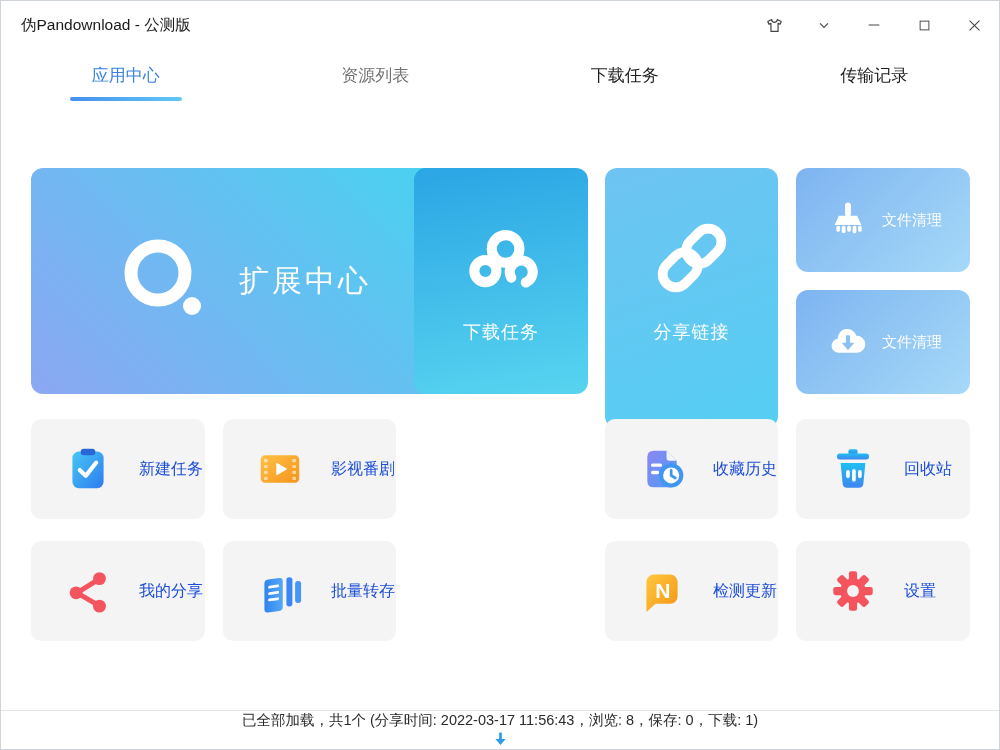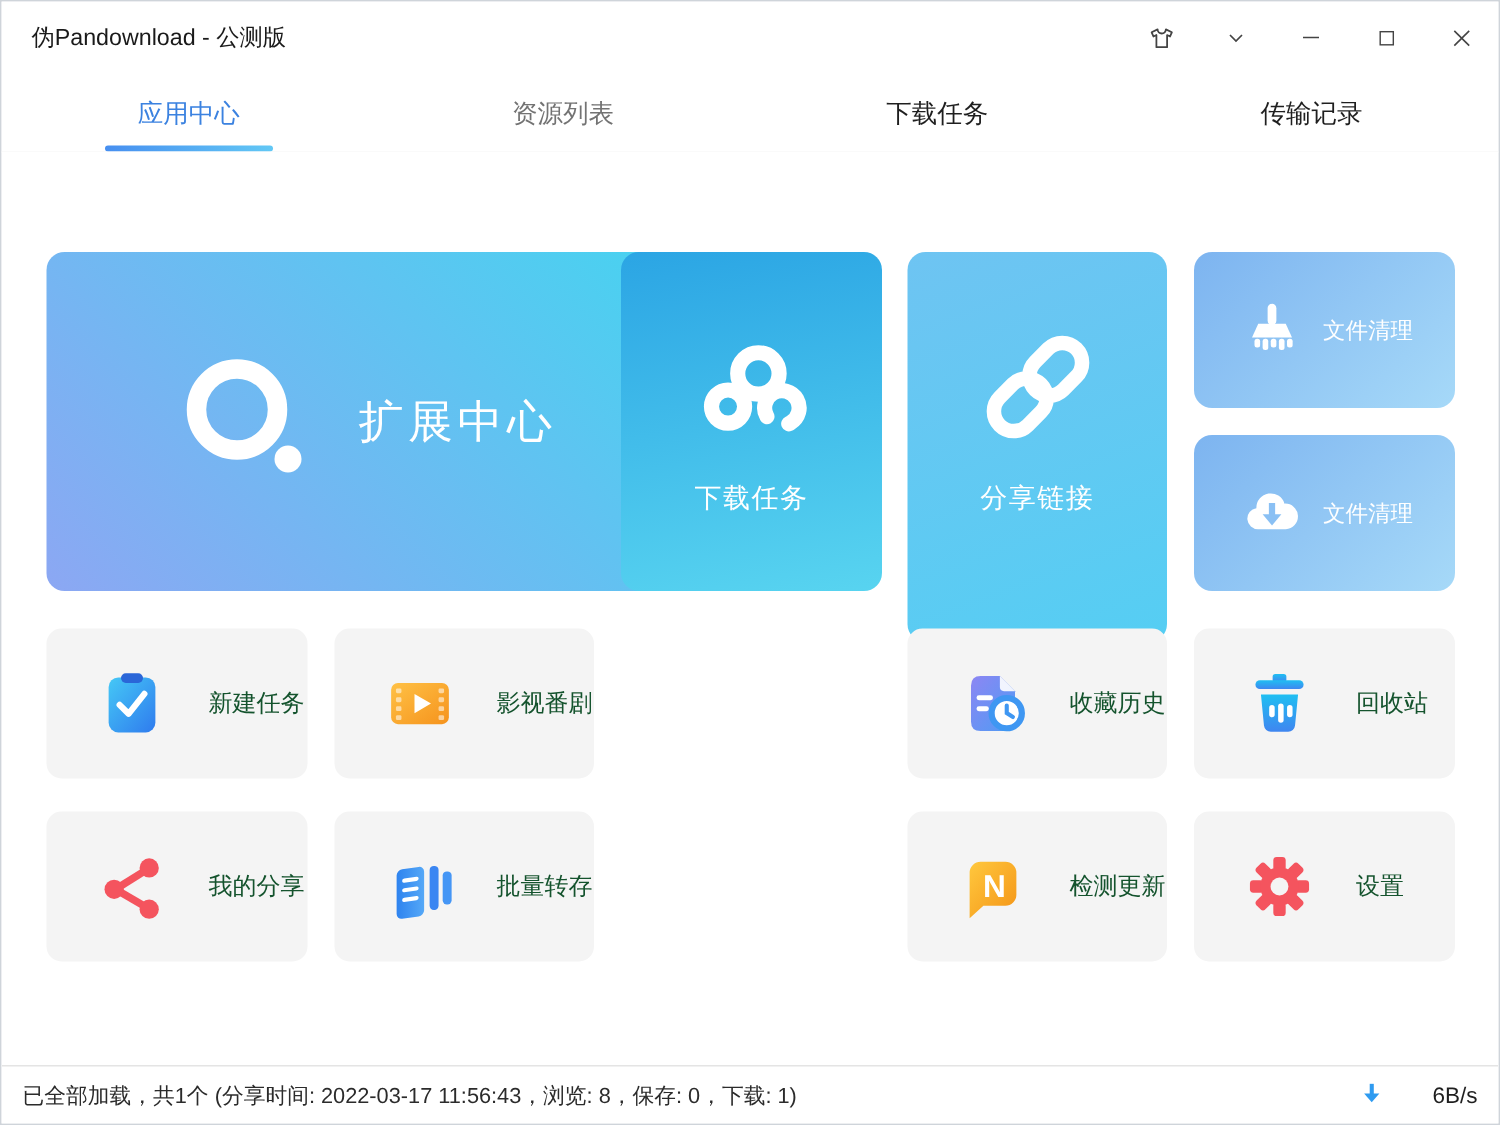--- a/index.html
+++ b/index.html
@@ -19,21 +19,21 @@
   .tab.active{color:#3b82e0;}
   .tab.semi{color:#737373;}
   .tab .underline{position:absolute;left:50%;transform:translateX(-50%);bottom:0;width:112px;height:4px;border-radius:2px;background:linear-gradient(90deg,#478ff0,#62c8f5);}
 
   
   .content{position:absolute;left:0;top:100px;width:100%;height:610px;background:#fff;}
   .card{position:absolute;box-sizing:border-box;cursor:pointer;padding-left:12px;}
   .blue{border-radius:12px;color:#fff;}
   .gray{border-radius:10px;background:#f4f4f4;color:#333;display:flex;align-items:center;}
   .gray .icon{margin-left:22px;width:45px;height:45px;display:flex;align-items:center;justify-content:center;}
-  .gray .lbl{margin-left:29px;font-size:16px;color:#14532d;}
+  .gray .lbl{margin-left:29px;font-size:16px;color:#1d4ed8;}
 
   .pos-ext{left:30px;top:67px;width:410px;height:226px;background:linear-gradient(45deg,#8ca7f3,#48d2f0);display:flex;align-items:center;justify-content:center;}
   .pos-ext .biglbl{font-size:30px;letter-spacing:3px;margin-left:26px;color:#fff;}
 
   .pos-login{left:413px;top:67px;width:174px;height:226px;background:linear-gradient(170deg,#2ba5e4,#58d4f0);}
   .pos-share{left:604px;top:67px;width:173px;height:260px;background:linear-gradient(160deg,#6ec4f2,#55cef3);text-decoration:underline;}
   .vcard .vicon{position:absolute;left:50%;top:46px;transform:translateX(-50%);}
   .vcard .vlbl{position:absolute;left:0;right:0;top:152px;text-align:center;font-size:18px;letter-spacing:1px;color:#fff;}
 
   .pos-clean{left:795px;top:67px;width:174px;height:104px;background:linear-gradient(135deg,#7db4f0,#a6d9f8);display:flex;align-items:center;}
@@ -48,21 +48,21 @@
   .pos-myshare{left:30px;top:440px;width:174px;height:100px;}
   .pos-batch{left:222px;top:440px;width:173px;height:100px;}
   .pos-update{left:604px;top:440px;width:173px;height:100px;}
   .pos-settings{left:795px;top:440px;width:174px;height:100px;}
 
   .pos-donate{left:413px;top:318px;width:174px;height:222px;border-radius:10px;background:#f4f4f4;display:flex;flex-direction:column;align-items:center;}
   .pos-donate .dicon{margin-top:40px;}
   .pos-donate .lbl{margin-top:34px;font-size:17px;color:#333;}
 
   
-  .statusbar{position:absolute;left:0;bottom:0;width:100%;height:39px;box-sizing:border-box;border-top:1px solid #e4e4e4;display:flex;align-items:center;padding:0 14px;background:#fff;font-size:14.5px;color:#2b2b2b;}
+  .statusbar{position:absolute;left:0;bottom:0;width:100%;height:39px;box-sizing:border-box;border-top:1px solid #e4e4e4;display:flex;align-items:center;padding:0 14px;background:#fff;font-size:14.5px;color:#2b2b2b;flex-direction:column;}
   .statusbar .spacer{flex:1;}
   .statusbar .speed{margin-left:14px;width:48px;text-align:right;font-size:15px;color:#1f1f1f;}
 </style>
 </head>
 <body>
 
 <div class="window">
 
   <div class="titlebar">
     <span class="title">伪Pandownload - 公测版</span>

